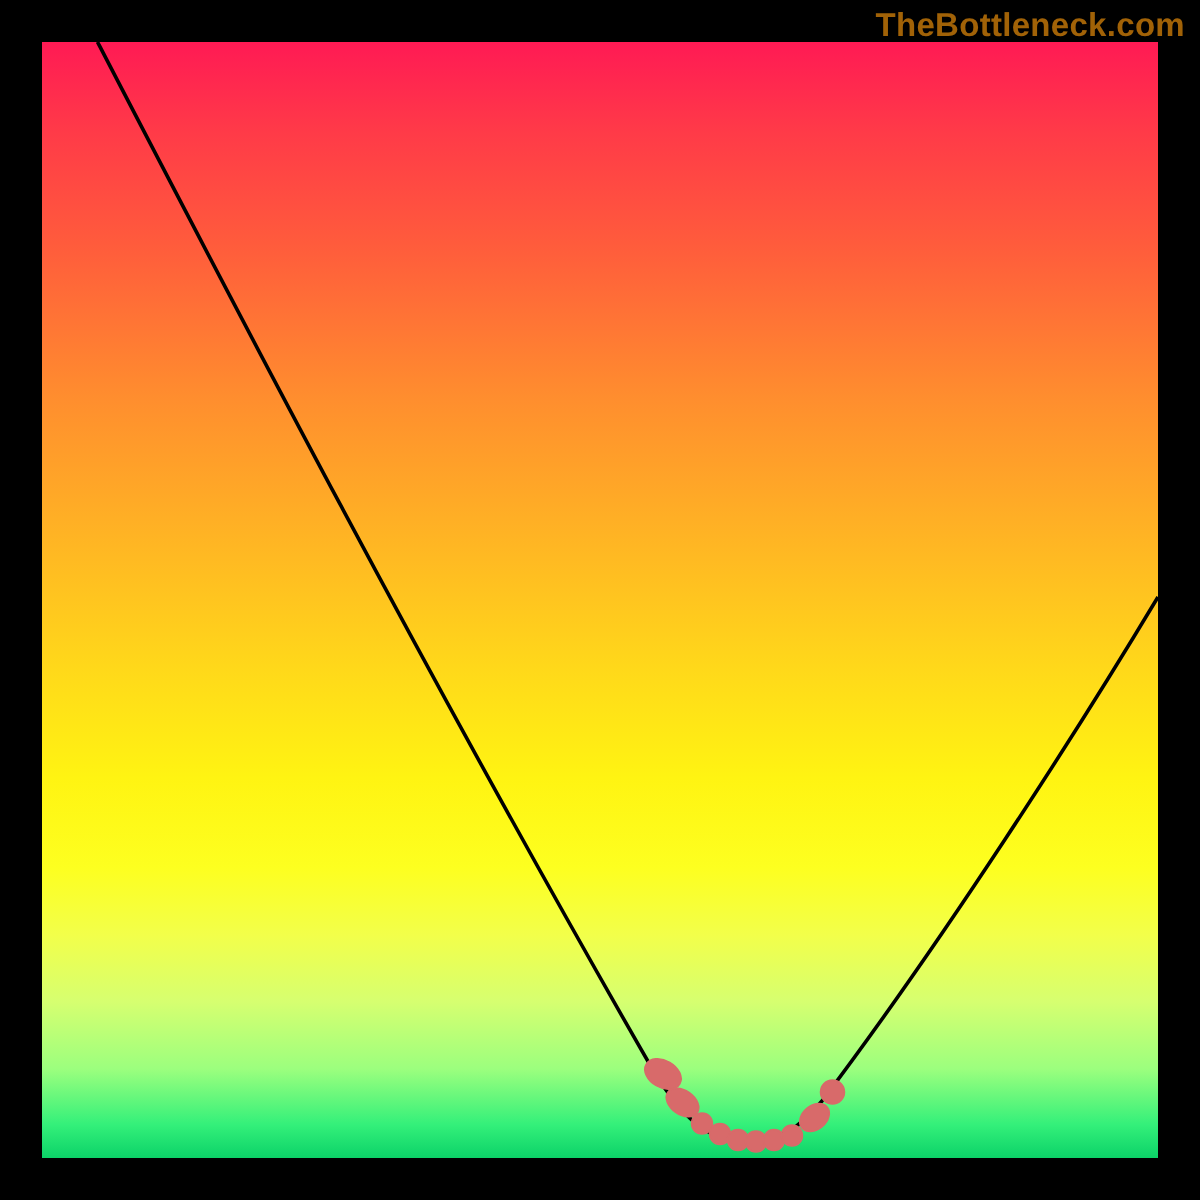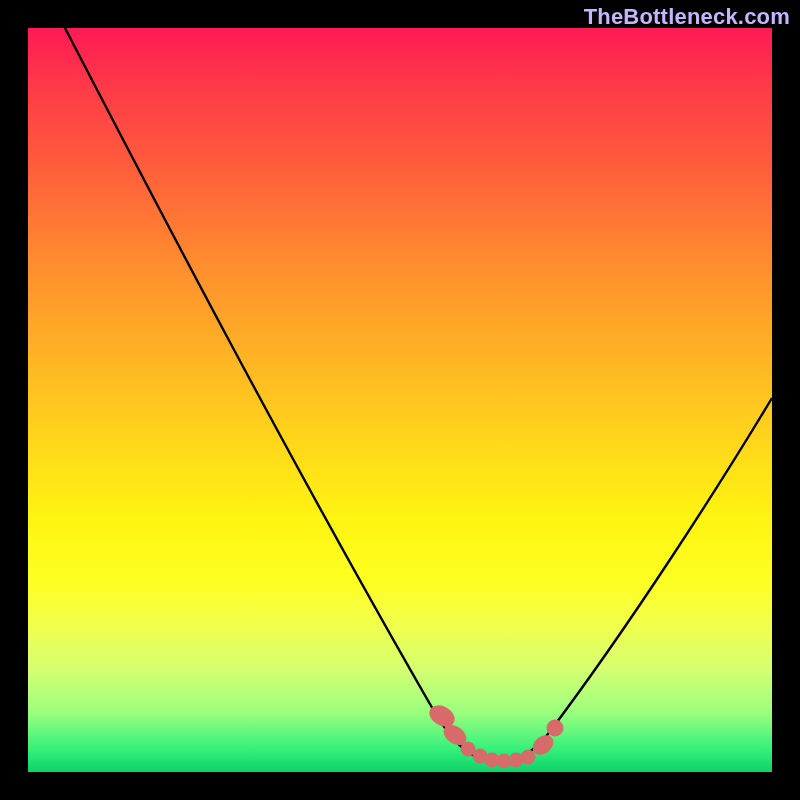--- a/index.html
+++ b/index.html
@@ -53,21 +53,21 @@
     position: absolute;
     left: 0;
     top: 0;
     width: 744px;
     height: 744px;
   }
   .watermark {
     position: absolute;
     top: 4px;
     right: 10px;
-    color: #c4b5fd;
+    color: #a16207;
     font-size: 22px;
     font-weight: 600;
     letter-spacing: 0.2px;
     user-select: none;
   }
 </style>
 </head>
 <body>
 
 <div class="frame">

